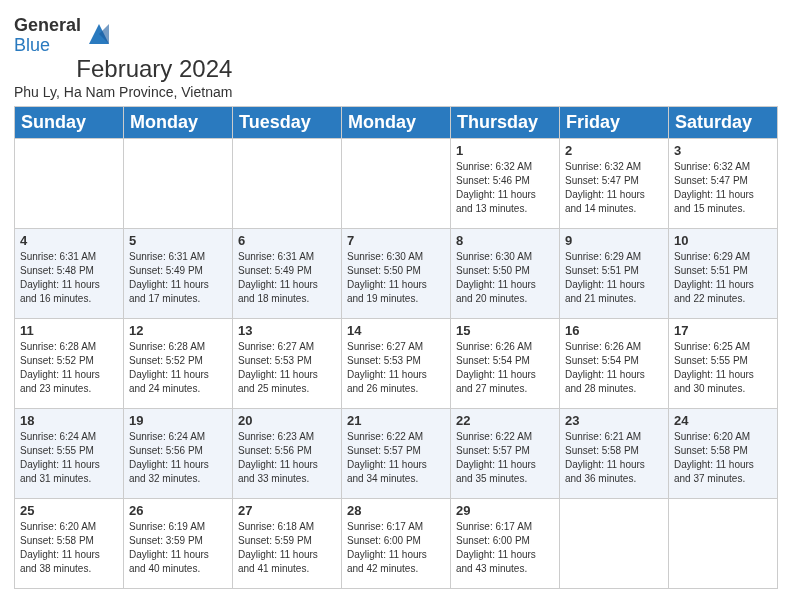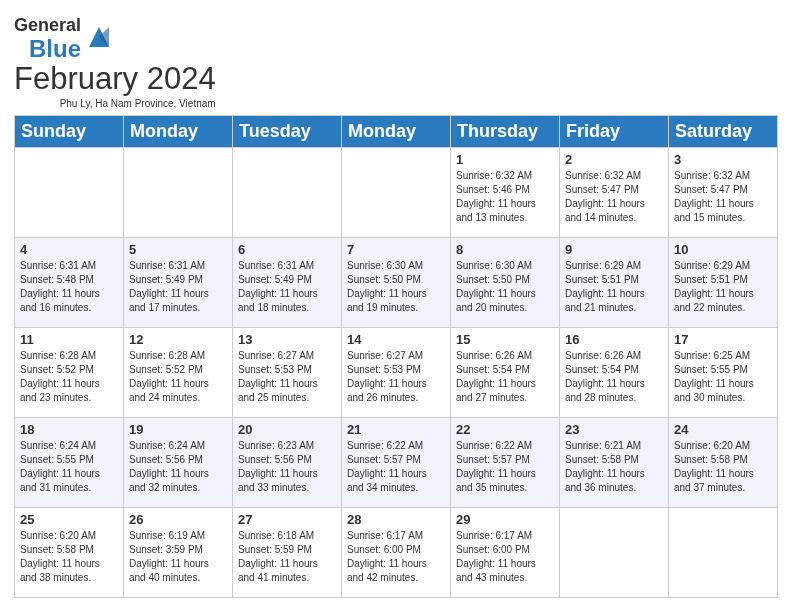--- a/index.html
+++ b/index.html
@@ -38,46 +38,45 @@
       line-height: 1.1;
     }
 
     .logo-general {
       font-size: 18px;
       font-weight: bold;
       color: #333;
     }
 
     .logo-blue {
-      font-size: 24px;
-      font-weight: bold;
+      font-size: 18px;
+      font-weight: normal;
       color: #2a7abf;
-      margin-left: 15px;
     }
 
     .logo-icon {
       width: 28px;
       height: 28px;
       margin-left: 4px;
       margin-top: -4px;
     }
 
     .title-area {
       text-align: right;
     }
 
     .cal-title {
-      font-size: 31px;
+      font-size: 24px;
       font-weight: normal;
       color: #333;
       line-height: 1.1;
     }
 
     .cal-subtitle {
-      font-size: 10px;
+      font-size: 14px;
       color: #333;
       margin-top: 2px;
     }
 
     .calendar {
       width: 100%;
       border-collapse: collapse;
       margin-top: 6px;
     }
 

